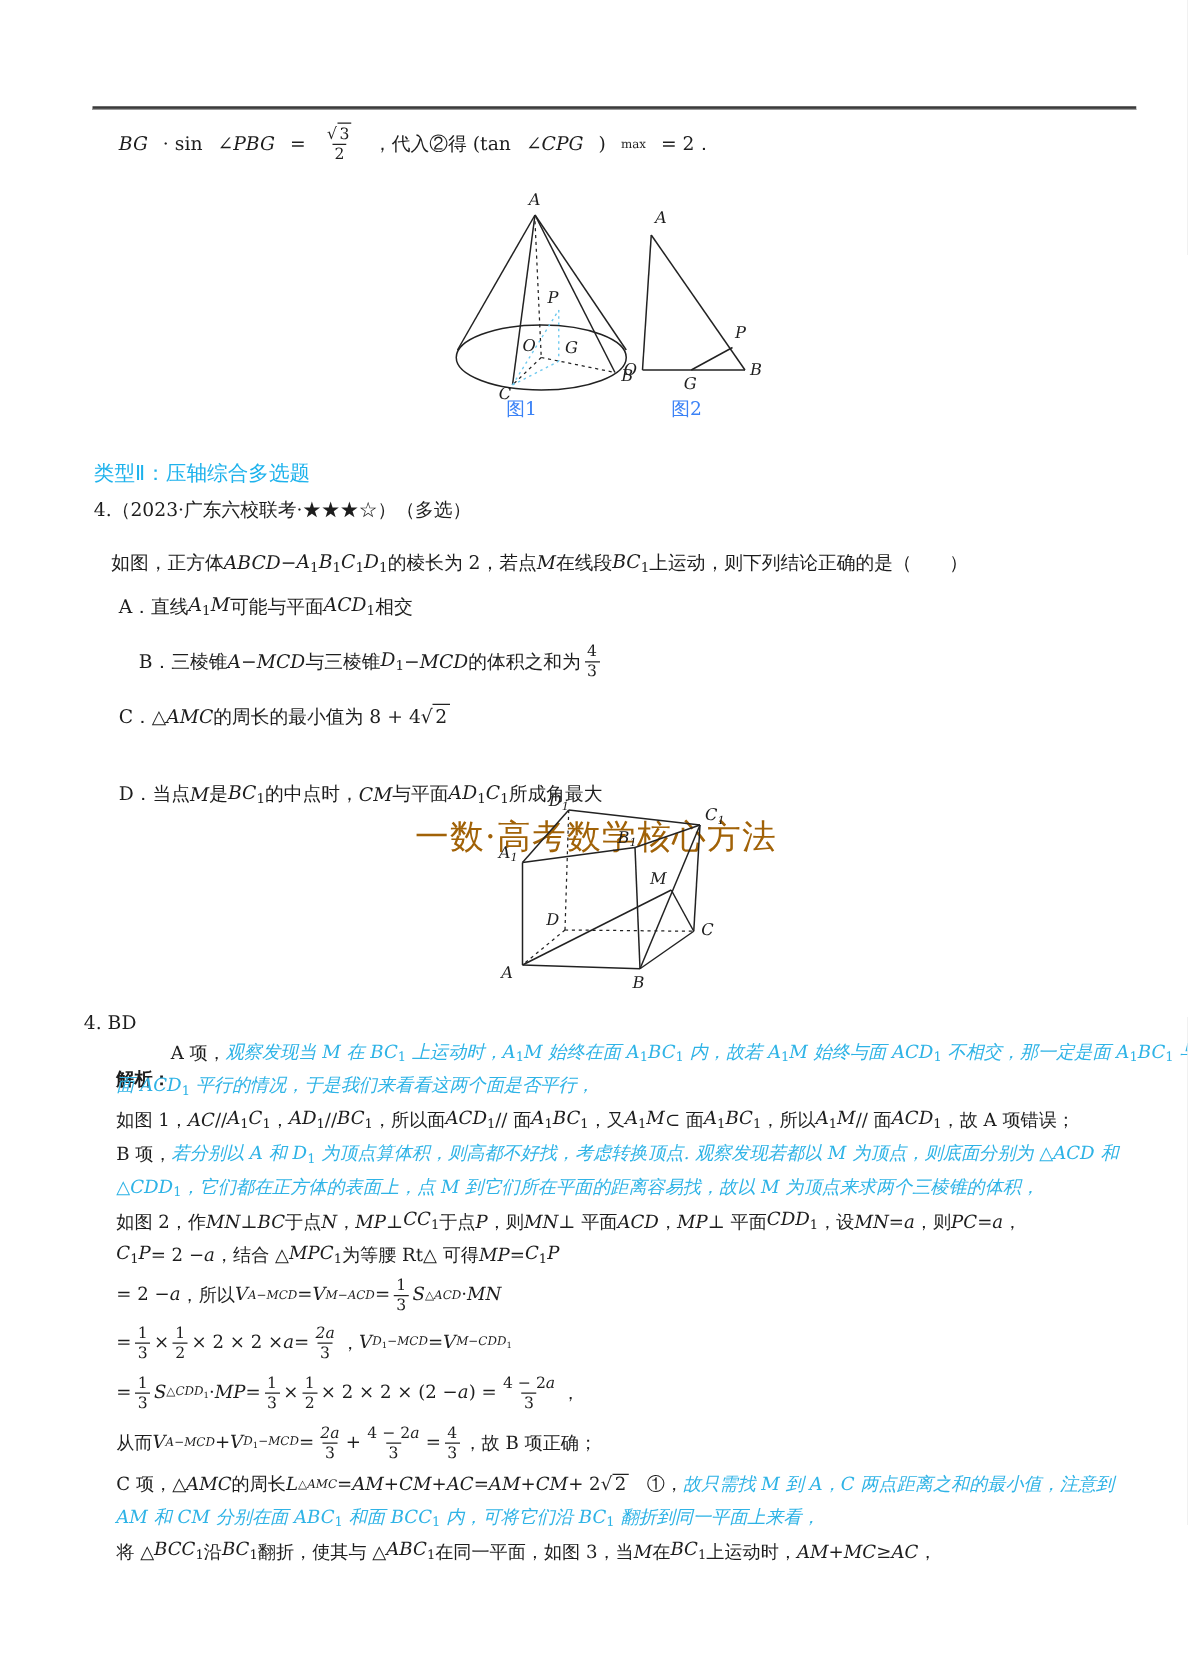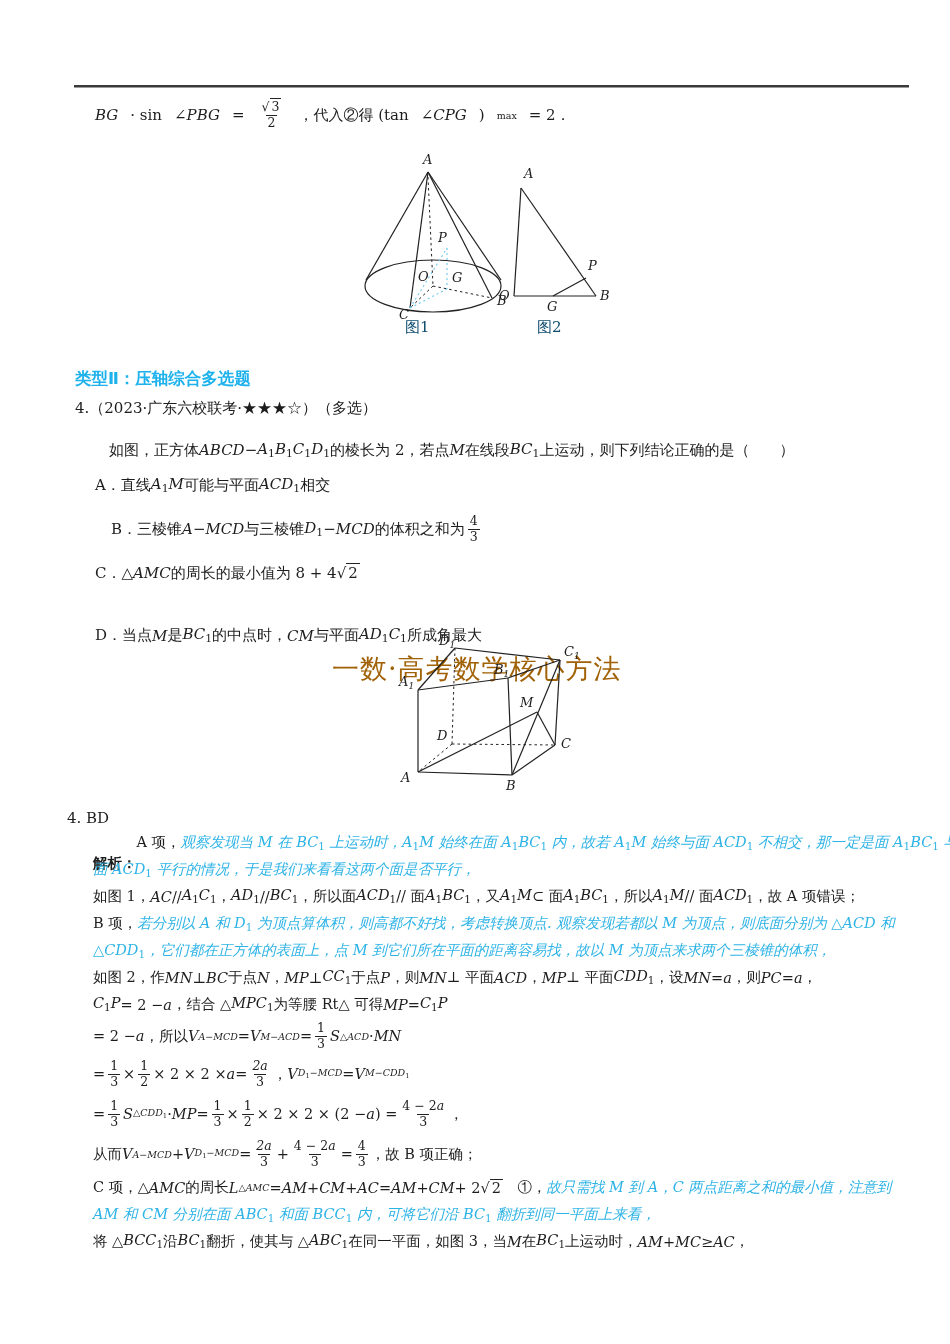--- a/index.html
+++ b/index.html
@@ -5,32 +5,32 @@
   html,body{margin:0;padding:0;background:#e8e8e8;}
   .page{position:relative;width:950px;height:1344px;background:#fff;margin:0 auto;
         font-family:"DejaVu Serif","Liberation Serif",serif;color:#1d1d1d;overflow:hidden;}
   .abs{position:absolute;}
   .rule{position:absolute;left:74px;top:85px;width:835px;height:2px;background:#3a3a3a;border-bottom:1px solid #9a9a9a;}
   .ln{display:flex;align-items:center;white-space:nowrap;font-size:14.5px;}
   .t{height:27px;}
   .f1{height:36px;}
   .f{height:40px;}
   .sol{position:absolute;left:93px;top:829px;width:830px;}
-  .heading{position:absolute;left:75px;top:368px;font-size:16.5px;font-weight:bold;
+  .heading{position:absolute;left:75px;top:368px;font-size:16.5px;font-weight:normal;
            color:#1eb2ec;font-family:"DejaVu Sans","Liberation Sans",sans-serif;}
   .qline{position:absolute;left:75px;top:399px;font-size:15px;}
-  .stem{position:absolute;left:109px;top:440px;font-size:15px;}
+  .stem{position:absolute;left:89px;top:440px;font-size:15px;}
   .opt{position:absolute;left:95px;font-size:15px;}
   .optA{top:472px;height:27px;}
   .optB{top:506px;height:46px;margin-left:16px;}
   .optC{top:558px;height:30px;}
   .optD{top:594px;height:27px;margin-top:28px;}
   .topformula{position:absolute;left:95px;top:92px;height:46px;font-size:15px;gap:12px;}
   .answer{position:absolute;left:67px;top:804px;height:27px;font-size:15px;text-align:center;}
-  .caption{position:absolute;top:318px;font-size:15px;color:#0c4a6e;}
+  .caption{position:absolute;top:318px;font-size:15px;color:#3b82f6;}
   .mi{font-style:italic;}
   .rt{font-style:normal;}
   .cy{color:#2eb3e6;font-style:italic;}
   .bd{font-weight:bold;margin-top:41px;}
   .sb{font-size:9.5px;font-style:italic;vertical-align:-0.4em;}
   .su{font-size:9.5px;font-style:normal;vertical-align:-0.4em;}
   .dig{font-size:0.72em;font-style:normal;vertical-align:-0.3em;}
   .frac{display:inline-flex;flex-direction:column;align-items:center;margin:0 3px;line-height:1.15;}
   .num,.den{display:block;padding:0 2px;font-size:12.5px;}
   .den{border-top:1px solid #222;}

